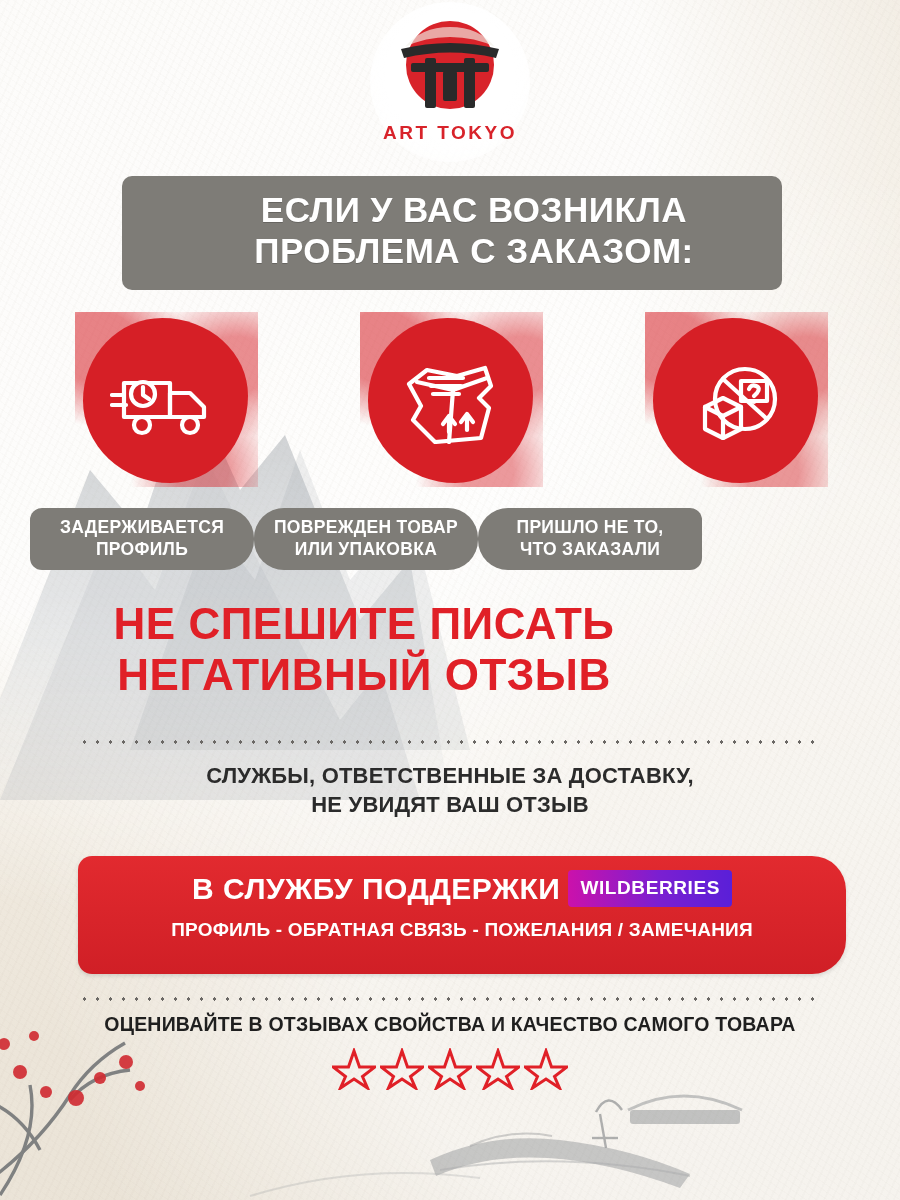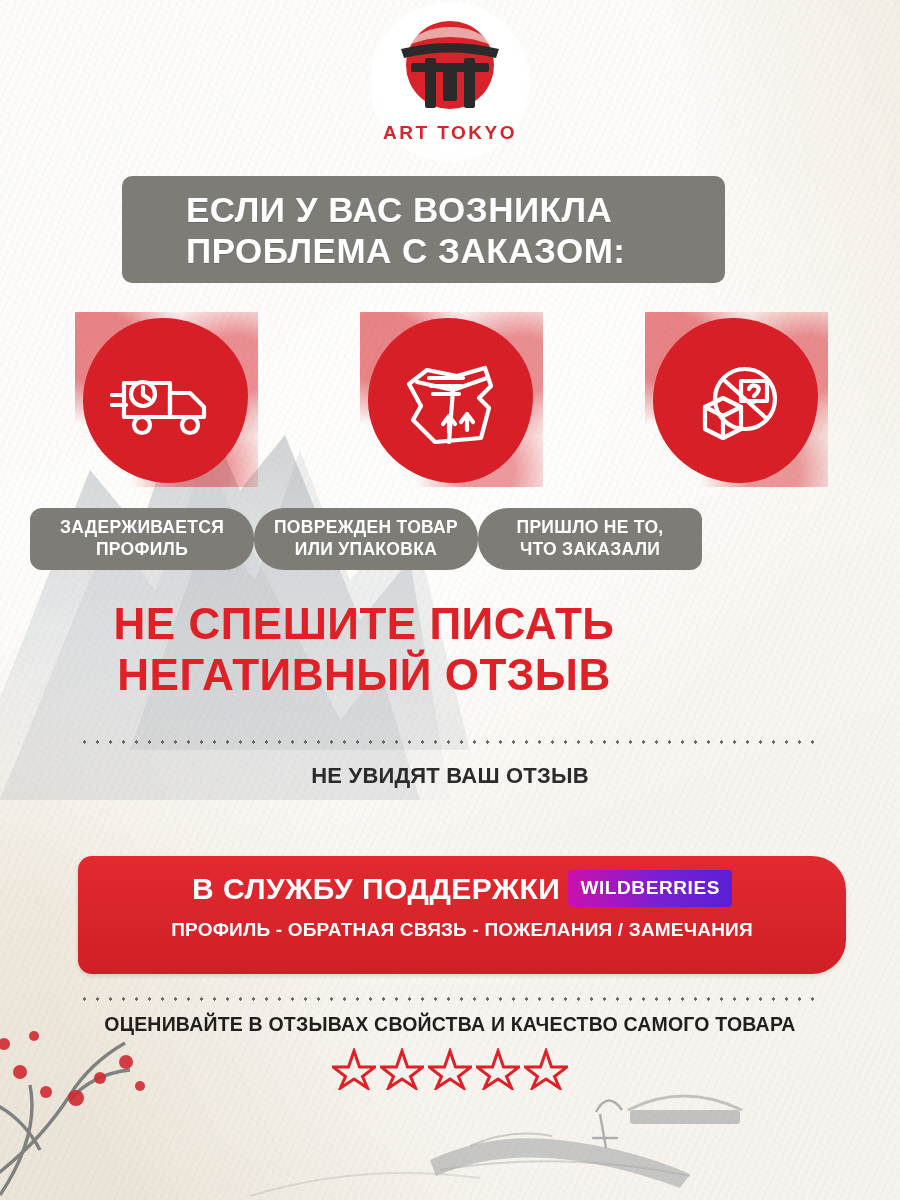--- a/index.html
+++ b/index.html
@@ -60,25 +60,26 @@
   .logo-svg { position: relative; z-index: 2; }
 
   
   .content {
     position: relative; z-index: 4;
     width: 900px; height: 1200px;
     padding: 0 30px;
   }
 
   .headline-bar {
-    position: absolute; left: 122px; top: 176px; width: 603px;
+    position: absolute; left: 122px; top: 176px; width: 660px;
     background: #7e7c77;
     border-radius: 10px 10px 10px 10px;
-    padding: 14px 20px 12px 64px;
+    padding: 14px 20px 19px 64px;
     color: #ffffff;
+    text-align: center;
   }
   .headline-bar .ln {
     font-size: 35px; font-weight: 700; letter-spacing: .5px; line-height: 1.16;
     text-shadow: 0 1px 0 rgba(0,0,0,.18);
   }
 
   
   .icons-row {
     position: absolute; left: 30px; top: 318px; width: 840px;
     display: flex; justify-content: space-between;
@@ -333,20 +334,21 @@
   </div>
 
   <div class="warning">
     <div>НЕ СПЕШИТЕ ПИСАТЬ</div>
     <div>НЕГАТИВНЫЙ ОТЗЫВ</div>
   </div>
 
   <div class="dots d1"></div>
 
   <div class="subtext">
+    <div>СЛУЖБЫ, ОТВЕТСТВЕННЫЕ ЗА ДОСТАВКУ,</div>
     <div>НЕ УВИДЯТ ВАШ ОТЗЫВ</div>
   </div>
 
   <div class="support">
     <div class="support-top">
       <span class="support-title">В СЛУЖБУ ПОДДЕРЖКИ</span>
       <span class="wb-badge">WILDBERRIES</span>
     </div>
     <div class="support-sub">ПРОФИЛЬ - ОБРАТНАЯ СВЯЗЬ - ПОЖЕЛАНИЯ / ЗАМЕЧАНИЯ</div>
   </div>

